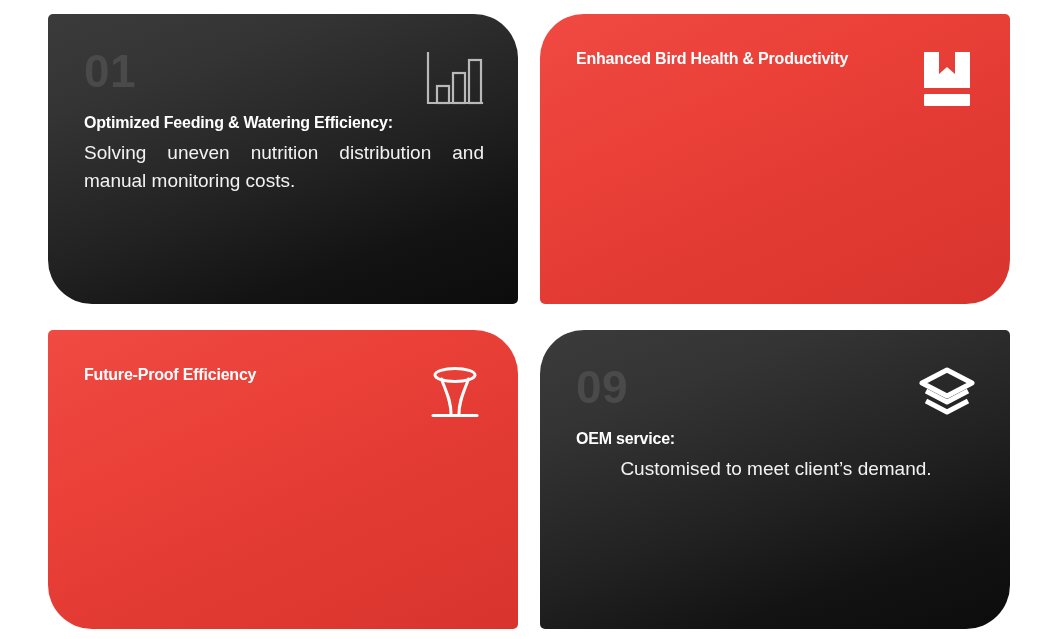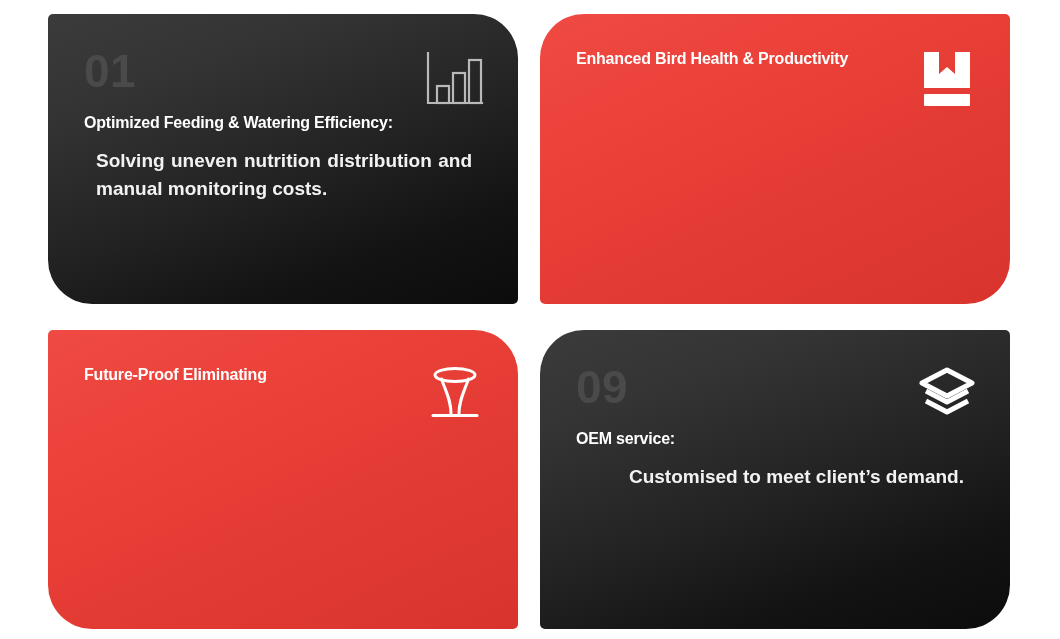--- a/index.html
+++ b/index.html
@@ -55,29 +55,29 @@
     font-weight:700;
     line-height:1.42;
     letter-spacing:-0.2px;
     color:#ffffff;
     margin:0 0 4px 0;
     max-width:410px;
   }
   
   .body{
     font-size:19px;
-    font-weight:700;
+    font-weight:400;
     line-height:1.5;
     color:#f2f2f2;
-    margin:12px;
+    margin:0;
     text-align:justify;
     max-width:410px;
   }
   .red .body{color:#fdecec;}
-  .body.nojust{text-align:right;}
+  .body.nojust{text-align:center;}
   
   .icon{
     position:absolute;
     top:34px;right:32px;
     width:62px;height:62px;
     display:flex;align-items:center;justify-content:center;
     pointer-events:none;
   }
   .icon svg{display:block;}
 </style>
@@ -118,21 +118,21 @@
     <div class="icon">
       <svg width="60" height="58" viewBox="0 0 60 58">
         <g fill="none" stroke="#ffffff" stroke-width="3" stroke-linejoin="round" stroke-linecap="round">
           <ellipse cx="30" cy="9" rx="20" ry="6.5"></ellipse>
           <path d="M16.5 13 C21 26 26 34 26 48"></path>
           <path d="M43.5 13 C39 26 34 34 34 48"></path>
           <path d="M8 49.5 H52"></path>
         </g>
       </svg>
     </div>
-    <div class="title">Future-Proof Eliminating</div>
+    <div class="title">Future-Proof Efficiency</div>
   </div>
 
   <div class="card dark rad-right">
     <div class="icon">
       <svg width="60" height="58" viewBox="0 0 60 58">
         <g fill="none" stroke="#ffffff" stroke-width="5" stroke-linejoin="round">
           <path d="M30 4 L55 17 L30 30 L5 17 Z"></path>
           <path d="M9 25 L30 36 L51 25"></path>
           <path d="M9 35 L30 46 L51 35"></path>
         </g>

